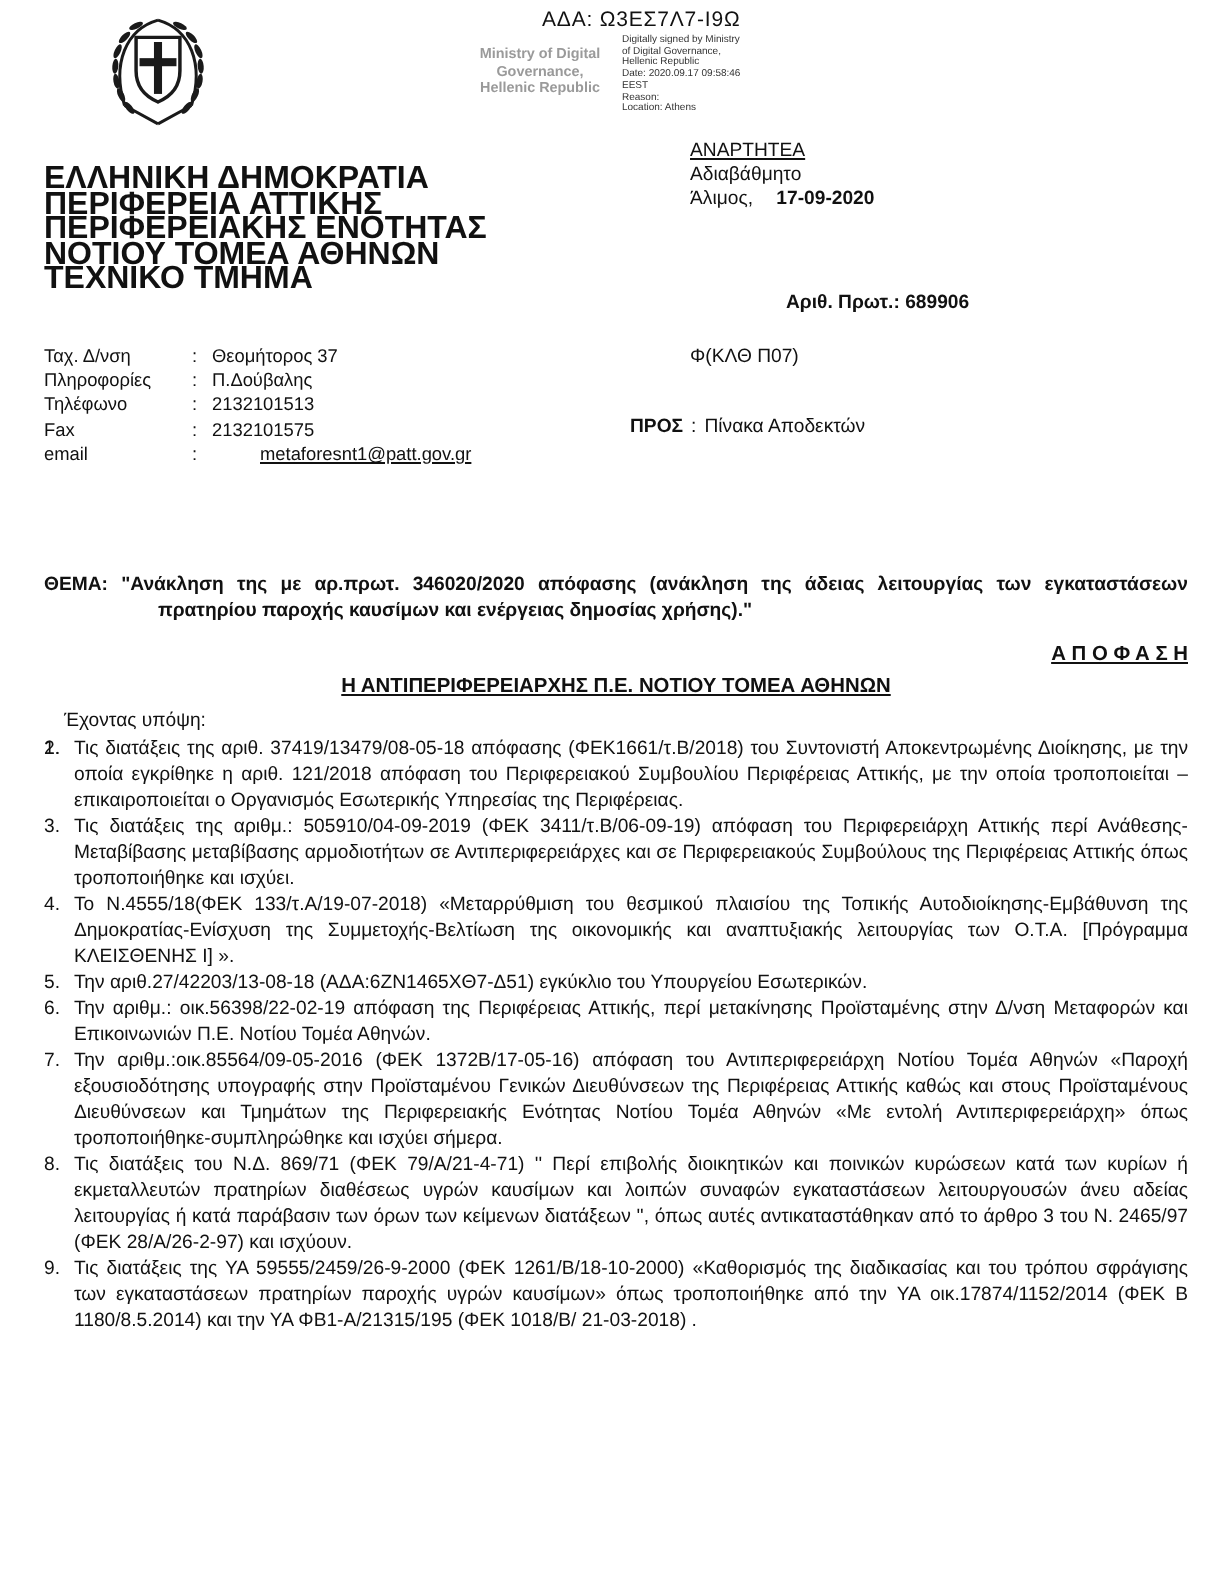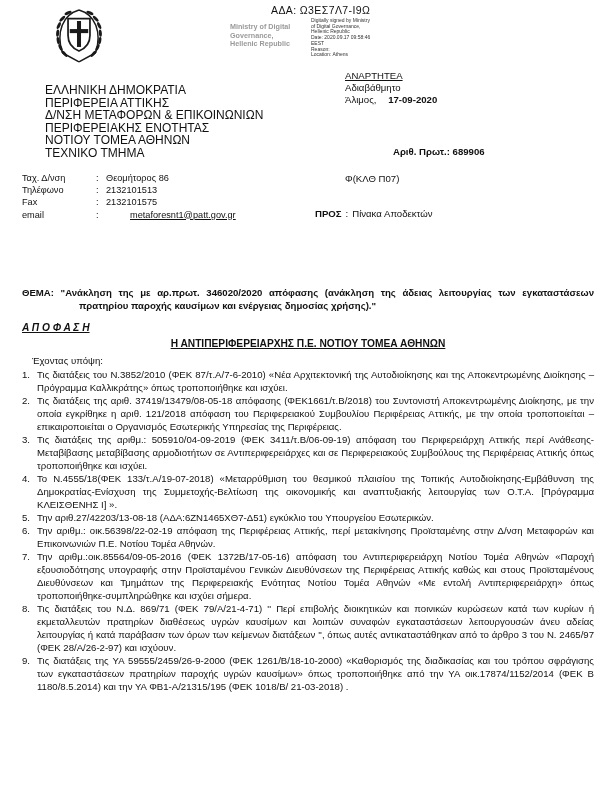--- a/index.html
+++ b/index.html
@@ -3,44 +3,44 @@
 <meta charset="utf-8">
 <style>
   html,body{margin:0;padding:0;background:#ffffff;}
   .page{position:relative;width:612px;height:792px;background:#fff;
         font-family:"Liberation Sans",sans-serif;color:#111;overflow:hidden;}
   .abs{position:absolute;}
 
   .ada{left:239px;top:4px;font-size:10.5px;letter-spacing:.4px;margin-left:32px;}
   .emblem{left:50px;top:6px;width:58px;height:60px;}
   .ministry{left:230px;top:23px;width:80px;font-size:7.2px;line-height:8.6px;
-            font-weight:bold;color:#9a9a9a;white-space:pre-line;}
+            font-weight:bold;color:#9a9a9a;white-space:pre-line;text-align:center;}
   .sig{left:311px;top:18px;width:95px;font-size:5px;line-height:5.7px;color:#333;white-space:pre-line;}
 
   .anartitea{left:345px;top:70px;font-size:9.6px;text-decoration:underline;}
   .classification{left:345px;top:82px;font-size:9.6px;}
   .placedate{left:345px;top:94px;font-size:9.6px;}
   .placedate .date{font-weight:bold;margin-left:9px;}
 
-  .agency{left:22px;top:84px;font-size:12px;font-weight:normal;line-height:12.6px;white-space:nowrap;margin-left:23px;}
+  .agency{left:22px;top:84px;font-size:16px;font-weight:bold;line-height:12.6px;white-space:nowrap;}
 
   .protocol{left:345px;top:146px;font-size:9.6px;font-weight:bold;margin-left:48px;}
   .fileref{left:345px;top:173px;font-size:9.6px;}
   .pros{left:315px;top:208px;font-size:9.6px;}
   .pros .plabel{font-weight:bold;}
   .pros .psep{margin:0 4px;}
 
   .contact{left:22px;top:172px;font-size:9.2px;line-height:12.2px;}
   .clabel{display:inline-block;width:74px;}
   .csep{display:inline-block;width:10px;}
   .email-link{text-decoration:underline;color:#111;cursor:pointer;padding-left:24px;}
 
   .docbody{position:absolute;left:22px;top:276px;width:572px;font-size:9.6px;line-height:13px;}
   .subject{font-weight:bold;text-align:justify;padding-left:57px;text-indent:-57px;}
-  .title{text-align:left;font-weight:bold;font-size:10.2px;margin-top:9px;font-style:italic;}
+  .title{text-align:right;font-weight:bold;font-size:10.2px;margin-top:9px;}
   .title span,.subtitle span{text-decoration:underline;}
   .subtitle{text-align:center;font-weight:bold;font-size:10.2px;margin-top:3px;}
   .preamble{padding-left:10px;margin-top:4px;}
   .items{margin-top:1px;}
   .item{position:relative;padding-left:15px;text-align:justify;}
   .item .num{position:absolute;left:0;top:0;}
 </style>
 </head>
 <body>
 
@@ -91,40 +91,42 @@
   <div class="abs anartitea">ΑΝΑΡΤΗΤΕΑ</div>
   <div class="abs classification">Αδιαβάθμητο</div>
   <div class="abs placedate">
     <span>Άλιμος,</span>
     <span class="date">17-09-2020</span>
   </div>
 
   <div class="abs agency">
     <div>ΕΛΛΗΝΙΚΗ ΔΗΜΟΚΡΑΤΙΑ</div>
     <div>ΠΕΡΙΦΕΡΕΙΑ ΑΤΤΙΚΗΣ</div>
-    <div>Δ/ΝΣΗ ΜΕΤΑΦΟΡΩΝ &amp; ΕΠΙΚΟΙΝΩΝΙΩΝ</div>
     <div>ΠΕΡΙΦΕΡΕΙΑΚΗΣ ΕΝΟΤΗΤΑΣ</div>
     <div>ΝΟΤΙΟΥ ΤΟΜΕΑ ΑΘΗΝΩΝ</div>
     <div>ΤΕΧΝΙΚΟ ΤΜΗΜΑ</div>
   </div>
 
   <div class="abs protocol">
     <span>Αριθ. Πρωτ.:</span>
     <span>689906</span>
   </div>
 
   <div class="abs fileref">Φ(ΚΛΘ Π07)</div>
 
   <div class="abs pros">
     <span class="plabel">ΠΡΟΣ</span><span class="psep">:</span><span>Πίνακα Αποδεκτών</span>
   </div>
 
   <div class="abs contact">
     <div>
-      <span class="clabel">Ταχ. Δ/νση</span><span class="csep">:</span><span>Θεομήτορος 86</span>
+      <span class="clabel">Ταχ. Δ/νση</span><span class="csep">:</span><span>Θεομήτορος 37</span>
+    </div>
+    <div>
+      <span class="clabel">Πληροφορίες</span><span class="csep">:</span><span>Π.Δούβαλης</span>
     </div>
     <div>
       <span class="clabel">Τηλέφωνο</span><span class="csep">:</span><span>2132101513</span>
     </div>
     <div>
       <span class="clabel">Fax</span><span class="csep">:</span><span>2132101575</span>
     </div>
     <div>
       <span class="clabel">email</span><span class="csep">:</span><span class="email-link">metaforesnt1@patt.gov.gr</span>
     </div>
@@ -141,21 +143,21 @@
       <span>Α Π Ο Φ Α Σ Η</span>
     </div>
     <div class="subtitle">
       <span>Η ΑΝΤΙΠΕΡΙΦΕΡΕΙΑΡΧΗΣ Π.Ε. ΝΟΤΙΟΥ ΤΟΜΕΑ ΑΘΗΝΩΝ</span>
     </div>
 
     <div class="preamble">Έχοντας υπόψη:</div>
 
     <div class="items">
       <div class="item">
-        <span class="num">1.</span><span>Τις διατάξεις του Ν.3852/2010 (ΦΕΚ 87/τ.Α/7-6-2010) «Νέα Αρχιτεκτονική της Αυτοδιοίκησης και της Αποκεντρωμένης Διοίκησης – Πρόγραμμα Καλλικράτης» όπως τροποποιήθηκε και ισχύει.</span>
+        <span class="num">1.</span>
       </div>
       <div class="item">
         <span class="num">2.</span><span>Τις διατάξεις της αριθ. 37419/13479/08-05-18 απόφασης (ΦΕΚ1661/τ.Β/2018) του Συντονιστή Αποκεντρωμένης Διοίκησης, με την οποία εγκρίθηκε η αριθ. 121/2018 απόφαση του Περιφερειακού Συμβουλίου Περιφέρειας Αττικής, με την οποία τροποποιείται – επικαιροποιείται ο Οργανισμός Εσωτερικής Υπηρεσίας της Περιφέρειας.</span>
       </div>
       <div class="item">
         <span class="num">3.</span><span>Τις διατάξεις της αριθμ.: 505910/04-09-2019 (ΦΕΚ 3411/τ.Β/06-09-19) απόφαση του Περιφερειάρχη Αττικής περί Ανάθεσης-Μεταβίβασης μεταβίβασης αρμοδιοτήτων σε Αντιπεριφερειάρχες και σε Περιφερειακούς Συμβούλους της Περιφέρειας Αττικής όπως τροποποιήθηκε και ισχύει.</span>
       </div>
       <div class="item">
         <span class="num">4.</span><span>Το Ν.4555/18(ΦΕΚ 133/τ.Α/19-07-2018) «Μεταρρύθμιση του θεσμικού πλαισίου της Τοπικής Αυτοδιοίκησης-Εμβάθυνση της Δημοκρατίας-Ενίσχυση της Συμμετοχής-Βελτίωση της οικονομικής και αναπτυξιακής λειτουργίας των Ο.Τ.Α. [Πρόγραμμα ΚΛΕΙΣΘΕΝΗΣ Ι] ».</span>
       </div>

